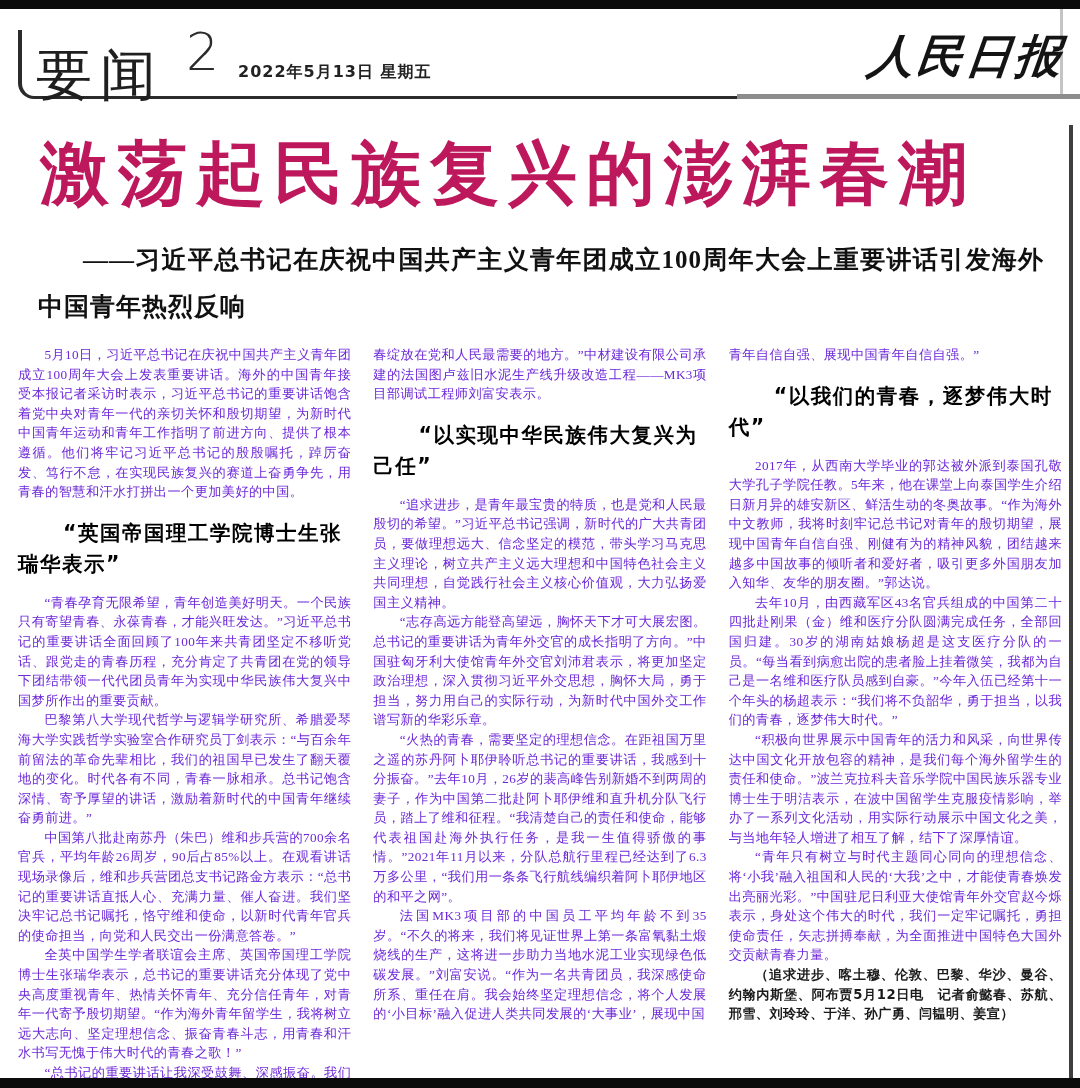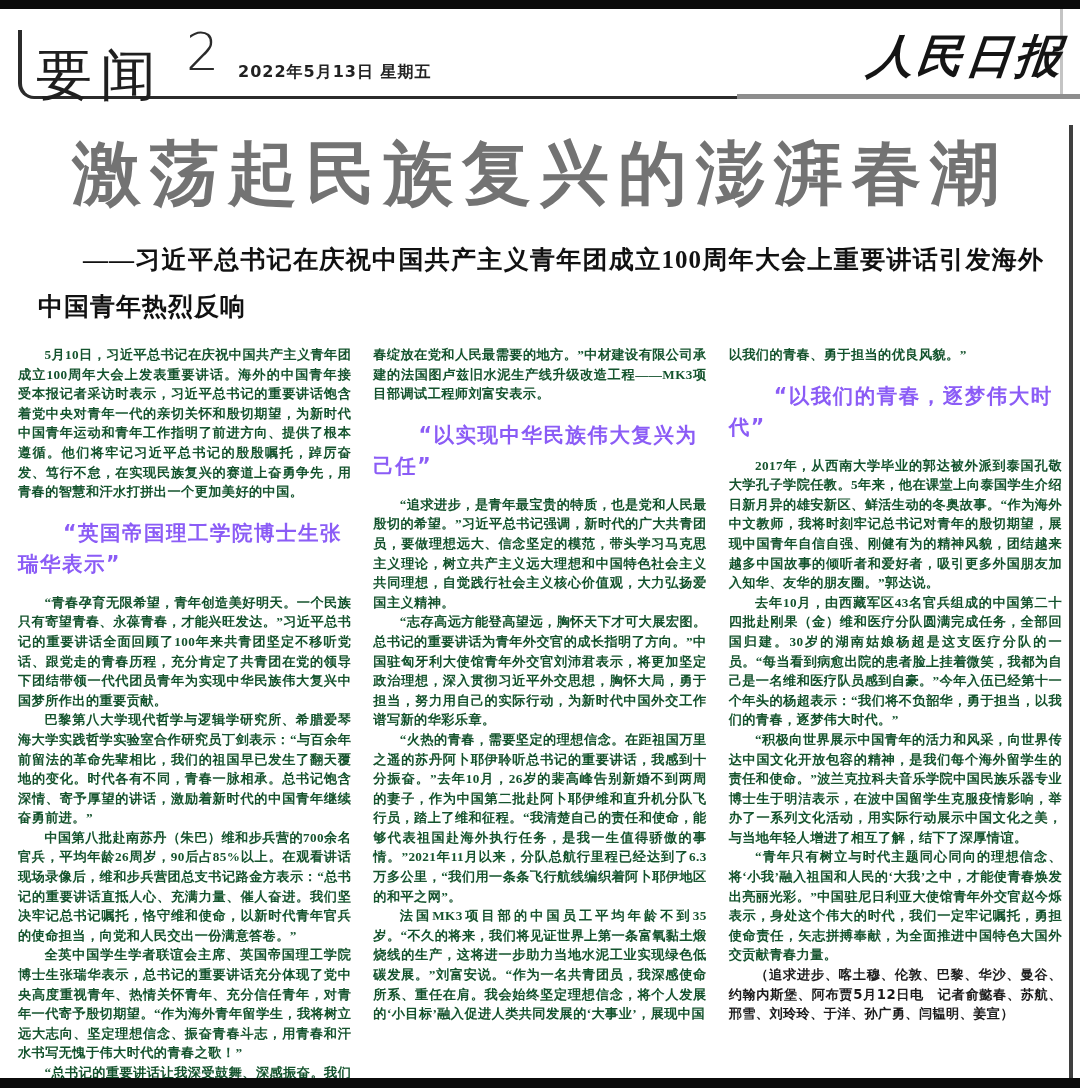--- a/index.html
+++ b/index.html
@@ -20,37 +20,37 @@
     font-size:56px;letter-spacing:8px;color:#1f1f1f;}
   .page-number{position:absolute;left:186px;top:22px;font-family:"DejaVu Sans","Liberation Sans",sans-serif;
     font-size:52px;font-weight:300;color:#2b2b2b;}
   .page-date{position:absolute;left:238px;top:62px;font-family:"DejaVu Sans","Liberation Sans",sans-serif;
     font-weight:bold;font-size:16px;letter-spacing:1px;color:#222;}
   .masthead{position:absolute;right:16px;top:26px;font-family:"DejaVu Serif","Liberation Serif",serif;
     font-size:46px;font-weight:bold;font-style:italic;letter-spacing:3px;color:#141414;transform:skewX(-6deg);}
   .masthead-rule{position:absolute;left:737px;top:94px;width:343px;height:5px;background:#8d8d8d;}
 
   
-  .headline{position:absolute;top:128px;left:40px;width:1000px;text-align:center;
+  .headline{position:absolute;top:128px;left:40px;width:1000px;
     font-family:"DejaVu Sans","Liberation Sans",sans-serif;font-weight:900;
-    font-size:69px;letter-spacing:9px;color:#737373;white-space:nowrap;}
+    font-size:69px;letter-spacing:9px;color:#be185d;white-space:nowrap;}
   .subheadline{position:absolute;top:236px;left:38px;width:1006px;
     font-weight:bold;font-size:25px;line-height:47px;letter-spacing:1px;
     color:#111;text-indent:1.8em;text-align:justify;}
 
   
   .columns{position:absolute;top:345px;left:18px;width:1044px;display:flex;gap:22px;}
   .column{flex:1;min-width:0;}
   .body-para{margin:0;font-size:13.2px;line-height:19.6px;letter-spacing:0.4px;
-    text-align:justify;color:#14532d;text-indent:2em;font-weight:bold;}
+    text-align:justify;color:#6d28d9;text-indent:2em;}
   .body-para.cont{text-indent:0;}
   .body-para.byline{font-family:"DejaVu Sans","Liberation Sans",sans-serif;
     font-weight:bold;color:#1b1b1b;}
   .section-heading{font-family:"DejaVu Sans","Liberation Sans",sans-serif;font-weight:bold;
-    font-size:20.5px;line-height:31px;letter-spacing:1.5px;color:#8b5cf6;
+    font-size:20.5px;line-height:31px;letter-spacing:1.5px;color:#000000;
     margin:16px 0 13px 0;text-indent:2.2em;}
 </style>
 </head>
 <body>
 
 <div class="top-bar"></div>
 <div class="edge-right-top"></div>
 <div class="edge-right"></div>
 
 <div class="kicker-bracket"></div>
@@ -75,21 +75,21 @@
     </div>
   <div class="column">
       <p class="body-para cont">春绽放在党和人民最需要的地方。”中材建设有限公司承建的法国图卢兹旧水泥生产线升级改造工程——MK3项目部调试工程师刘富安表示。</p>
       <div class="section-heading">“以实现中华民族伟大复兴为己任”</div>
       <p class="body-para">“追求进步，是青年最宝贵的特质，也是党和人民最殷切的希望。”习近平总书记强调，新时代的广大共青团员，要做理想远大、信念坚定的模范，带头学习马克思主义理论，树立共产主义远大理想和中国特色社会主义共同理想，自觉践行社会主义核心价值观，大力弘扬爱国主义精神。</p>
       <p class="body-para">“志存高远方能登高望远，胸怀天下才可大展宏图。总书记的重要讲话为青年外交官的成长指明了方向。”中国驻匈牙利大使馆青年外交官刘沛君表示，将更加坚定政治理想，深入贯彻习近平外交思想，胸怀大局，勇于担当，努力用自己的实际行动，为新时代中国外交工作谱写新的华彩乐章。</p>
       <p class="body-para">“火热的青春，需要坚定的理想信念。在距祖国万里之遥的苏丹阿卜耶伊聆听总书记的重要讲话，我感到十分振奋。”去年10月，26岁的裴高峰告别新婚不到两周的妻子，作为中国第二批赴阿卜耶伊维和直升机分队飞行员，踏上了维和征程。“我清楚自己的责任和使命，能够代表祖国赴海外执行任务，是我一生值得骄傲的事情。”2021年11月以来，分队总航行里程已经达到了6.3万多公里，“我们用一条条飞行航线编织着阿卜耶伊地区的和平之网”。</p>
       <p class="body-para">法国MK3项目部的中国员工平均年龄不到35岁。“不久的将来，我们将见证世界上第一条富氧黏土煅烧线的生产，这将进一步助力当地水泥工业实现绿色低碳发展。”刘富安说。“作为一名共青团员，我深感使命所系、重任在肩。我会始终坚定理想信念，将个人发展的‘小目标’融入促进人类共同发展的‘大事业’，展现中国</p>
     </div>
   <div class="column">
-      <p class="body-para cont">以我们的青春、勇于担当的优良风貌。”</p>
+      <p class="body-para cont">青年自信自强、展现中国青年自信自强。”</p>
       <div class="section-heading">“以我们的青春，逐梦伟大时代”</div>
       <p class="body-para">2017年，从西南大学毕业的郭达被外派到泰国孔敬大学孔子学院任教。5年来，他在课堂上向泰国学生介绍日新月异的雄安新区、鲜活生动的冬奥故事。“作为海外中文教师，我将时刻牢记总书记对青年的殷切期望，展现中国青年自信自强、刚健有为的精神风貌，团结越来越多中国故事的倾听者和爱好者，吸引更多外国朋友加入知华、友华的朋友圈。”郭达说。</p>
       <p class="body-para">去年10月，由西藏军区43名官兵组成的中国第二十四批赴刚果（金）维和医疗分队圆满完成任务，全部回国归建。30岁的湖南姑娘杨超是这支医疗分队的一员。“每当看到病愈出院的患者脸上挂着微笑，我都为自己是一名维和医疗队员感到自豪。”今年入伍已经第十一个年头的杨超表示：“我们将不负韶华，勇于担当，以我们的青春，逐梦伟大时代。”</p>
       <p class="body-para">“积极向世界展示中国青年的活力和风采，向世界传达中国文化开放包容的精神，是我们每个海外留学生的责任和使命。”波兰克拉科夫音乐学院中国民族乐器专业博士生于明洁表示，在波中国留学生克服疫情影响，举办了一系列文化活动，用实际行动展示中国文化之美，与当地年轻人增进了相互了解，结下了深厚情谊。</p>
       <p class="body-para">“青年只有树立与时代主题同心同向的理想信念、将‘小我’融入祖国和人民的‘大我’之中，才能使青春焕发出亮丽光彩。”中国驻尼日利亚大使馆青年外交官赵今烁表示，身处这个伟大的时代，我们一定牢记嘱托，勇担使命责任，矢志拼搏奉献，为全面推进中国特色大国外交贡献青春力量。</p>
       <p class="body-para byline">（追求进步、喀土穆、伦敦、巴黎、华沙、曼谷、约翰内斯堡、阿布贾5月12日电　记者俞懿春、苏航、邢雪、刘玲玲、于洋、孙广勇、闫韫明、姜宣）</p>
     </div>
 </div>
 
 <div class="bottom-bar"></div>

